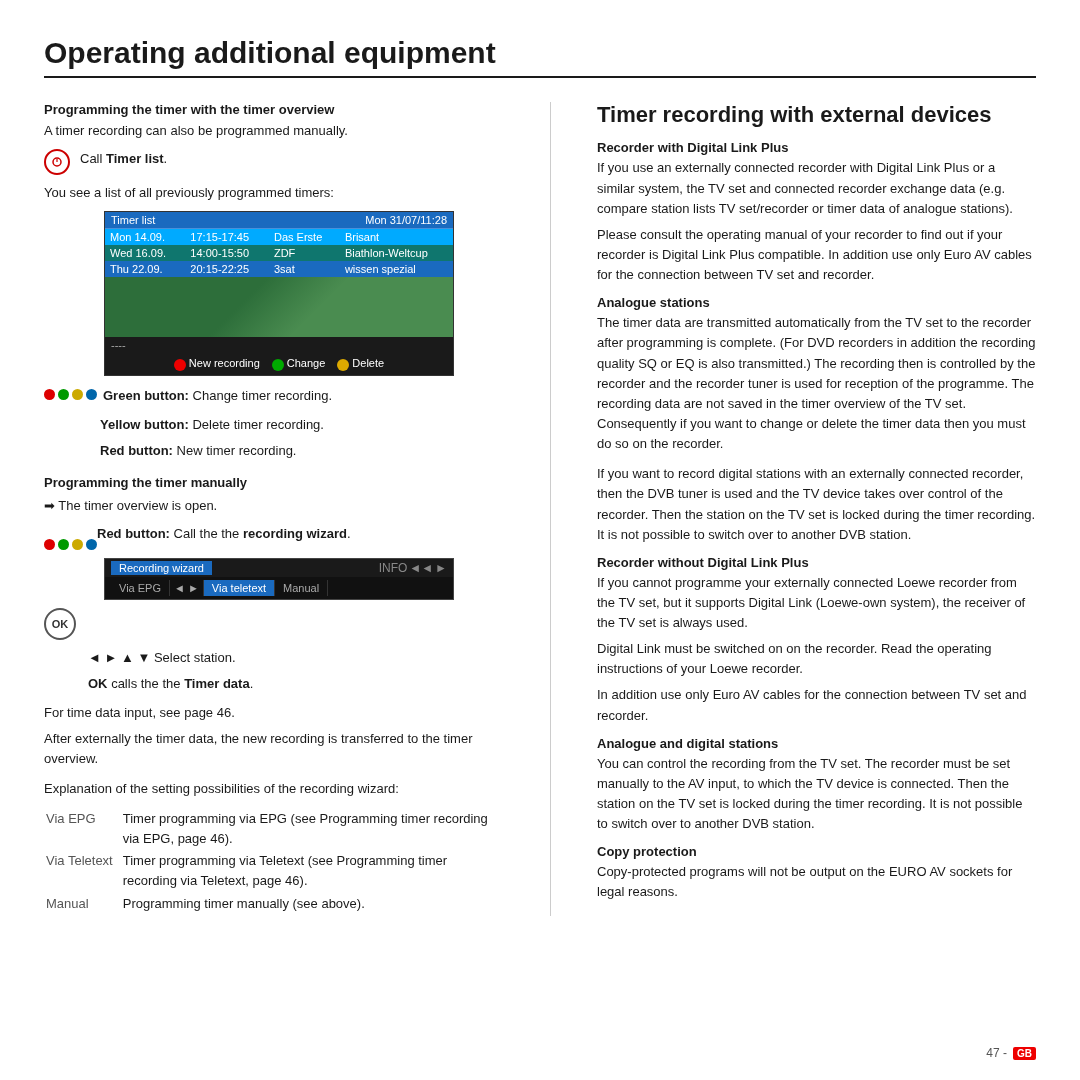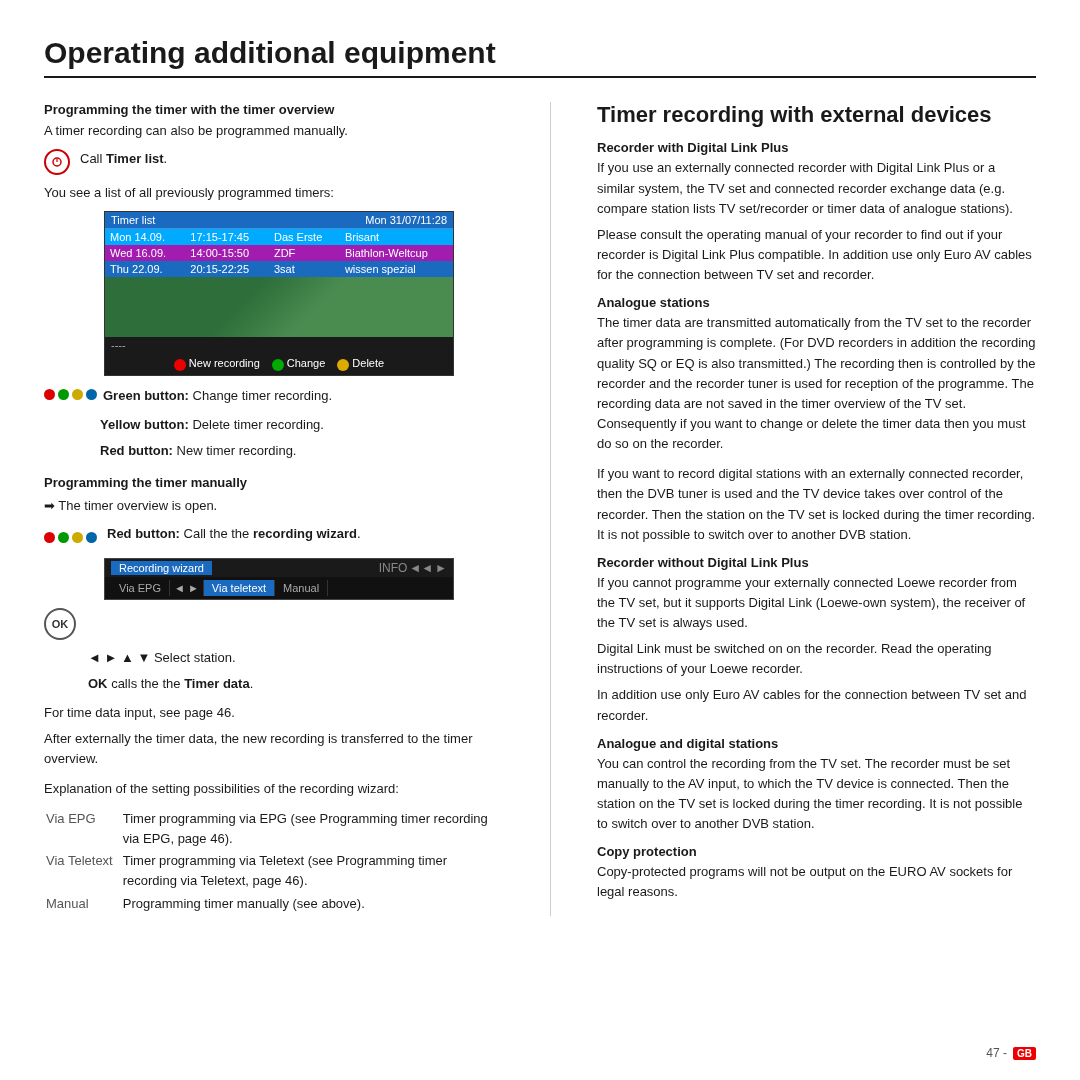--- a/index.html
+++ b/index.html
@@ -91,21 +91,21 @@
     .timer-list-table tr td {
       padding: 2px 5px;
       color: #fff;
     }
 
     .timer-list-table tr.selected {
       background: #00aaff;
     }
 
     .timer-list-table tr.row2 {
-      background: #a21caf;
+      background: #0f766e;
     }
 
     .timer-list-table tr.row3 {
       background: #1a6abf;
     }
 
     .timer-list-image-row {
       height: 60px;
       background: #2a5a3a;
       position: relative;
@@ -268,22 +268,21 @@
 
     .icon-row {
       display: flex;
       align-items: flex-start;
       gap: 10px;
       margin-bottom: 8px;
     }
 
     .red-btn-row {
       display: flex;
-      align-items: center;
-      gap: 10px;
+      align-items: flex-end;
       margin: 8px 0;
     }
 
     .red-btn-icon-group {
       display: flex;
       gap: 3px;
       align-items: center;
       flex-shrink: 0;
       margin-top: 1px;
     }

